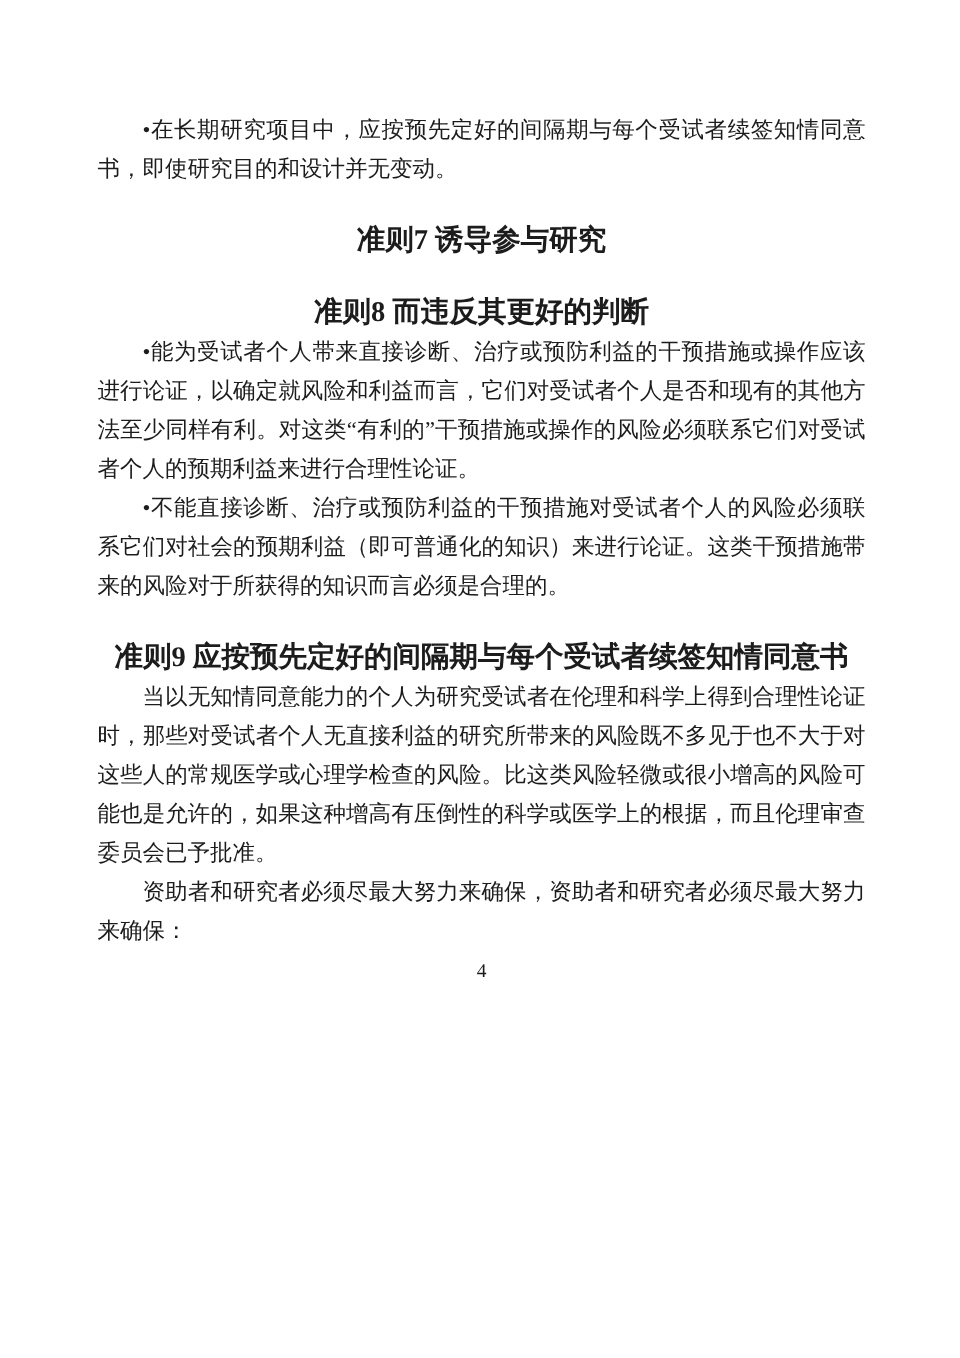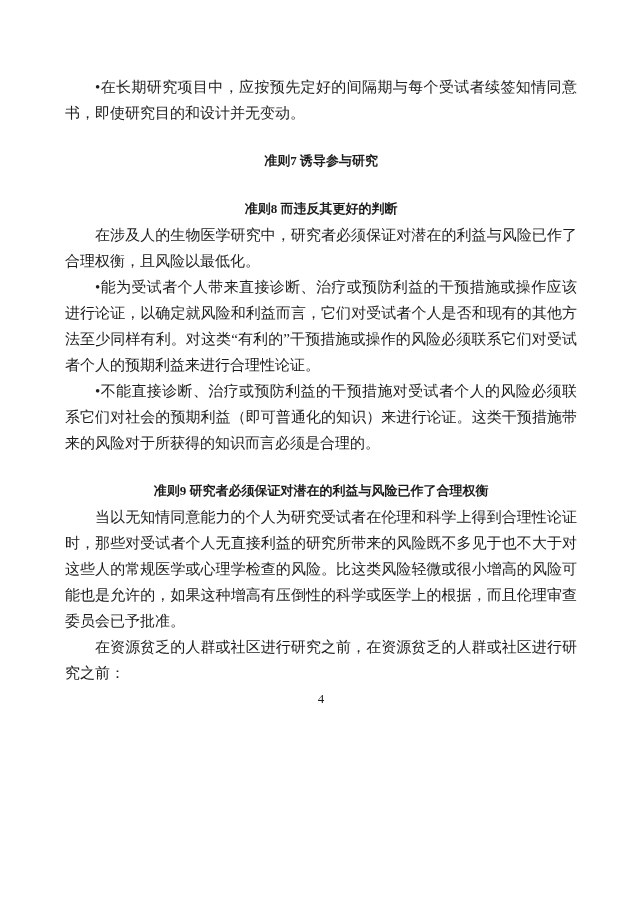--- a/index.html
+++ b/index.html
@@ -22,21 +22,21 @@
     border-radius: 17px;
   }
   .para {
     margin: 0;
     text-align: justify;
     text-indent: 2em;
     word-break: break-all;
   }
   .heading {
     margin: 22px 0 0 0;
-    font-size: 13px;
+    font-size: 19px;
     line-height: 26px;
     font-weight: bold;
     text-align: center;
     text-indent: 0;
   }
   .page-number {
     margin-top: 2px;
     text-align: center;
     font-size: 13px;
     line-height: 22px;
@@ -47,28 +47,27 @@
 
 <div class="page">
 
   <p class="para">•在长期研究项目中，应按预先定好的间隔期与每个受试者续签知情同意书，即使研究目的和设计并无变动。</p>
 
   <h2 class="heading">准则7  诱导参与研究</h2>
 
 
   <h2 class="heading">准则8  而违反其更好的判断</h2>
 
-  <p class="para">在涉及人的生物医学研究中，研究者必须保证对潜在的利益与风险已作了合理权衡，且风险以最低化。</p>
 
   <p class="para">•能为受试者个人带来直接诊断、治疗或预防利益的干预措施或操作应该进行论证，以确定就风险和利益而言，它们对受试者个人是否和现有的其他方法至少同样有利。对这类“有利的”干预措施或操作的风险必须联系它们对受试者个人的预期利益来进行合理性论证。</p>
 
   <p class="para">•不能直接诊断、治疗或预防利益的干预措施对受试者个人的风险必须联系它们对社会的预期利益（即可普通化的知识）来进行论证。这类干预措施带来的风险对于所获得的知识而言必须是合理的。</p>
 
-  <h2 class="heading">准则9  研究者必须保证对潜在的利益与风险已作了合理权衡</h2>
+  <h2 class="heading">准则9  应按预先定好的间隔期与每个受试者续签知情同意书</h2>
 
   <p class="para">当以无知情同意能力的个人为研究受试者在伦理和科学上得到合理性论证时，那些对受试者个人无直接利益的研究所带来的风险既不多见于也不大于对这些人的常规医学或心理学检查的风险。比这类风险轻微或很小增高的风险可能也是允许的，如果这种增高有压倒性的科学或医学上的根据，而且伦理审查委员会已予批准。</p>
 
 
-  <p class="para">在资源贫乏的人群或社区进行研究之前，在资源贫乏的人群或社区进行研究之前：</p>
+  <p class="para">资助者和研究者必须尽最大努力来确保，资助者和研究者必须尽最大努力来确保：</p>
 
   <div class="page-number">4</div>
 
 </div>
 
 </body></html>

